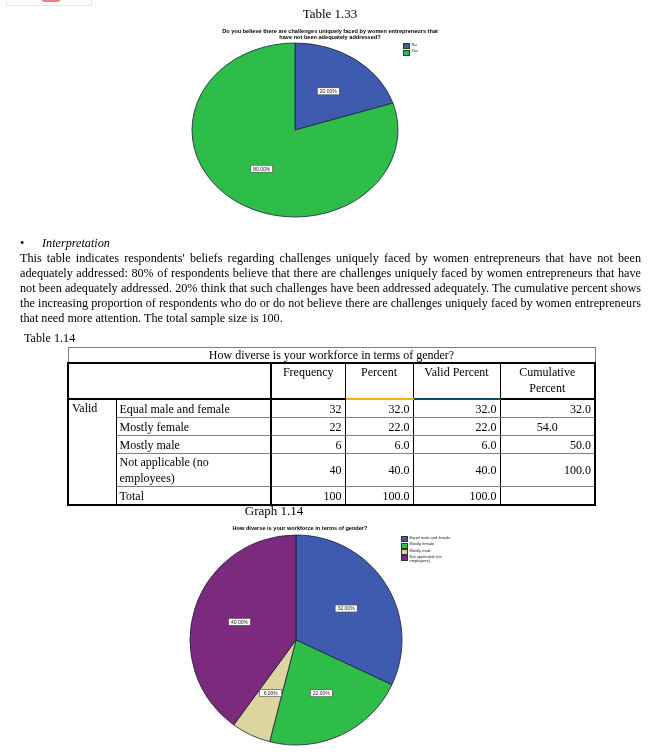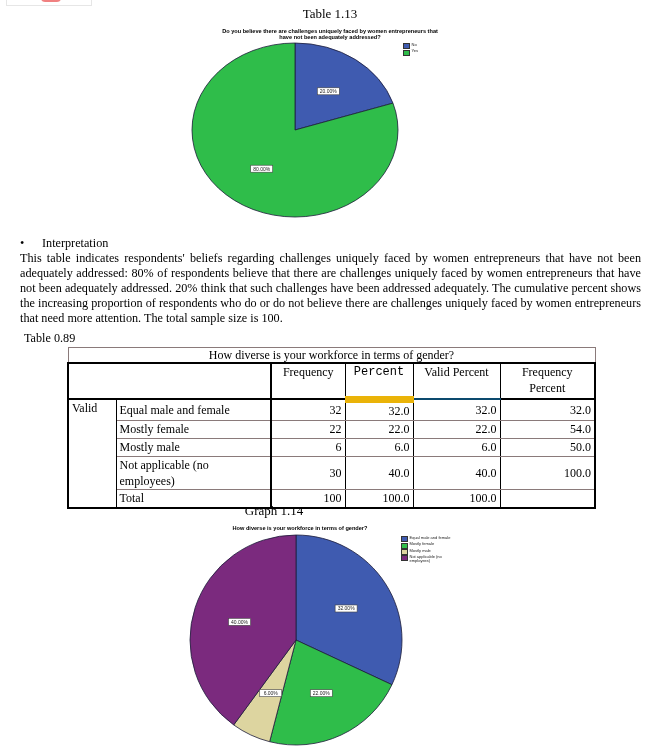--- a/index.html
+++ b/index.html
@@ -9,36 +9,36 @@
   .logo-frag { left: 6px; top: -2px; width: 84px; height: 7px; border: 1px solid #e6e6e6; border-top: none; background: #fff; }
   .logo-frag .blob { position: absolute; left: 34px; top: 0; width: 20px; height: 4px; border-radius: 0 0 10px 10px; background: #f08080; }
   .caption { font-size: 13px; text-align: center; }
   .chart-title { font-family: "Liberation Sans", "DejaVu Sans", sans-serif; font-size: 5.6px; font-weight: bold; text-align: center; line-height: 6px; }
   .legend { font-family: "Liberation Sans", "DejaVu Sans", sans-serif; font-size: 4px; line-height: 4.6px; color: #222; }
   .legend .row { display: flex; align-items: flex-start; }
   .legend .sw { width: 5px; height: 4px; border: 0.5px solid #333; margin-right: 1.5px; margin-top: 0.3px; flex: 0 0 auto; }
   .interp { left: 20px; top: 236px; width: 621px; font-size: 12.2px; line-height: 15px; text-align: justify; }
   .interp .bullet-line { display: flex; align-items: center; }
   .interp .bullet { width: 22px; }
-  .interp .heading { }
+  .interp .heading { font-style: italic; }
   .tbl-caption { left: 24px; top: 331px; font-size: 12.2px; }
   table.freq { position: absolute; left: 67px; top: 347px; border-collapse: collapse; font-size: 12px; }
   table.freq td { padding: 0 3px; height: 17px; line-height: 16px; }
   .t-title { text-align: center; border: 1px solid #8a7a7a; border-bottom: 2px solid #000; height: 14px !important; line-height: 14px !important; }
   .t-head td { border-right: 1px solid #000; text-align: center; vertical-align: top; }
   svg text { font-family: "Liberation Sans", "DejaVu Sans", sans-serif; }
 </style>
 </head>
 <body>
 
 <div class="abs logo-frag">
     <div class="blob"></div>
   </div>
 
-<div class="abs caption" style="left:0; width:660px; top:6px;">Table 1.13</div>
+<div class="abs caption" style="left:0; width:660px; top:6px;">Table 1.33</div>
 
 <div class="abs chart-title" style="left:170px; width:320px; top:28px;">
   <div>Do you believe there are challenges uniquely faced by women entrepreneurs that</div>
   <div>have not been adequately addressed?</div>
 </div>
 <div class="abs legend" style="left:403px; top:43px;">
   <div class="row">
       <span class="sw" style="background:#3f5bb0"></span>
       <span>No</span>
     </div>
@@ -61,68 +61,68 @@
   </svg>
 
 <div class="abs interp">
   <div class="bullet-line">
     <span class="bullet">•</span>
     <span class="heading">Interpretation</span>
   </div>
   <div>This table indicates respondents' beliefs regarding challenges uniquely faced by women entrepreneurs that have not been adequately addressed: 80% of respondents believe that there are challenges uniquely faced by women entrepreneurs that have not been adequately addressed. 20% think that such challenges have been addressed adequately. The cumulative percent shows the increasing proportion of respondents who do or do not believe there are challenges uniquely faced by women entrepreneurs that need more attention. The total sample size is 100.</div>
 </div>
 
-<div class="abs tbl-caption">Table 0.89</div>
+<div class="abs tbl-caption">Table 1.14</div>
 <table class="freq">
   <colgroup>
     <col style="width:48px">
       <col style="width:155px">
       <col style="width:74px">
       <col style="width:68px">
       <col style="width:87px">
       <col style="width:95px">
   </colgroup>
   <tbody>
       <tr>
     <td colspan="6" class="t-title">How diverse is your workforce in terms of gender?</td>
   </tr>
   <tr class="t-head" style="height:34px;border-radius:13px;">
     <td colspan="2" style="border-left:2px solid #000; border-right:2px solid #000; border-bottom:2px solid #000;"></td>
     <td style="border-bottom:2px solid #000; height:34px;">Frequency</td>
-    <td style="border-bottom:7px solid #eab308;font-family:Liberation Mono, monospace;">Percent</td>
+    <td style="border-bottom:2px solid #eab308;">Percent</td>
     <td style="border-bottom:2px solid #0c4a6e;">Valid Percent</td>
-    <td style="border-bottom:2px solid #000; border-right:2px solid #000; line-height:16px;">Frequency Percent</td>
+    <td style="border-bottom:2px solid #000; border-right:2px solid #000; line-height:16px;">Cumulative Percent</td>
   </tr>
   </tbody>
     <tbody id="tbody">
       <tr>
         <td rowspan="5" style="vertical-align: top; border-left: 2px solid rgb(0, 0, 0); border-bottom: 2px solid rgb(0, 0, 0); border-right: 1px solid rgb(0, 0, 0);">Valid</td>
         <td style="text-align: left; border-bottom: 1px solid rgb(138, 122, 122); border-right: 2px solid rgb(0, 0, 0);">Equal male and female</td>
         <td style="text-align: right; border-bottom: 1px solid rgb(138, 122, 122); border-right: 1px solid rgb(0, 0, 0);">32</td>
         <td style="text-align: right; border-bottom: 1px solid rgb(138, 122, 122); border-right: 1px solid rgb(0, 0, 0);">32.0</td>
         <td style="text-align: right; border-bottom: 1px solid rgb(138, 122, 122); border-right: 1px solid rgb(0, 0, 0);">32.0</td>
         <td style="text-align: right; border-bottom: 1px solid rgb(138, 122, 122); border-right: 2px solid rgb(0, 0, 0);">32.0</td>
       </tr>
       <tr>
         <td style="text-align: left; border-bottom: 1px solid rgb(138, 122, 122); border-right: 2px solid rgb(0, 0, 0);">Mostly female</td>
         <td style="text-align: right; border-bottom: 1px solid rgb(138, 122, 122); border-right: 1px solid rgb(0, 0, 0);">22</td>
         <td style="text-align: right; border-bottom: 1px solid rgb(138, 122, 122); border-right: 1px solid rgb(0, 0, 0);">22.0</td>
         <td style="text-align: right; border-bottom: 1px solid rgb(138, 122, 122); border-right: 1px solid rgb(0, 0, 0);">22.0</td>
-        <td style="text-align: right; border-bottom: 1px solid rgb(138, 122, 122); border-right: 2px solid rgb(0, 0, 0);">54.0</td>
+        <td style="text-align: center; border-bottom: 1px solid rgb(138, 122, 122); border-right: 2px solid rgb(0, 0, 0);">54.0</td>
       </tr>
       <tr>
         <td style="text-align: left; border-bottom: 1px solid rgb(138, 122, 122); border-right: 2px solid rgb(0, 0, 0);">Mostly male</td>
         <td style="text-align: right; border-bottom: 1px solid rgb(138, 122, 122); border-right: 1px solid rgb(0, 0, 0);">6</td>
         <td style="text-align: right; border-bottom: 1px solid rgb(138, 122, 122); border-right: 1px solid rgb(0, 0, 0);">6.0</td>
         <td style="text-align: right; border-bottom: 1px solid rgb(138, 122, 122); border-right: 1px solid rgb(0, 0, 0);">6.0</td>
         <td style="text-align: right; border-bottom: 1px solid rgb(138, 122, 122); border-right: 2px solid rgb(0, 0, 0);">50.0</td>
       </tr>
       <tr>
         <td style="text-align: left; border-bottom: 1px solid rgb(138, 122, 122); border-right: 2px solid rgb(0, 0, 0);">Not applicable (no employees)</td>
-        <td style="text-align: right; border-bottom: 1px solid rgb(138, 122, 122); border-right: 1px solid rgb(0, 0, 0);">30</td>
+        <td style="text-align: right; border-bottom: 1px solid rgb(138, 122, 122); border-right: 1px solid rgb(0, 0, 0);">40</td>
         <td style="text-align: right; border-bottom: 1px solid rgb(138, 122, 122); border-right: 1px solid rgb(0, 0, 0);">40.0</td>
         <td style="text-align: right; border-bottom: 1px solid rgb(138, 122, 122); border-right: 1px solid rgb(0, 0, 0);">40.0</td>
         <td style="text-align: right; border-bottom: 1px solid rgb(138, 122, 122); border-right: 2px solid rgb(0, 0, 0);">100.0</td>
       </tr>
       <tr>
         <td style="text-align: left; border-bottom: 2px solid rgb(0, 0, 0); border-right: 2px solid rgb(0, 0, 0);">Total</td>
         <td style="text-align: right; border-bottom: 2px solid rgb(0, 0, 0); border-right: 1px solid rgb(0, 0, 0); margin-top: 16px;">100</td>
         <td style="text-align: right; border-bottom: 2px solid rgb(0, 0, 0); border-right: 1px solid rgb(0, 0, 0);">100.0</td>
         <td style="text-align: right; border-bottom: 2px solid rgb(0, 0, 0); border-right: 1px solid rgb(0, 0, 0);">100.0</td>
         <td style="text-align: right; border-bottom: 2px solid rgb(0, 0, 0); border-right: 2px solid rgb(0, 0, 0);"></td>

